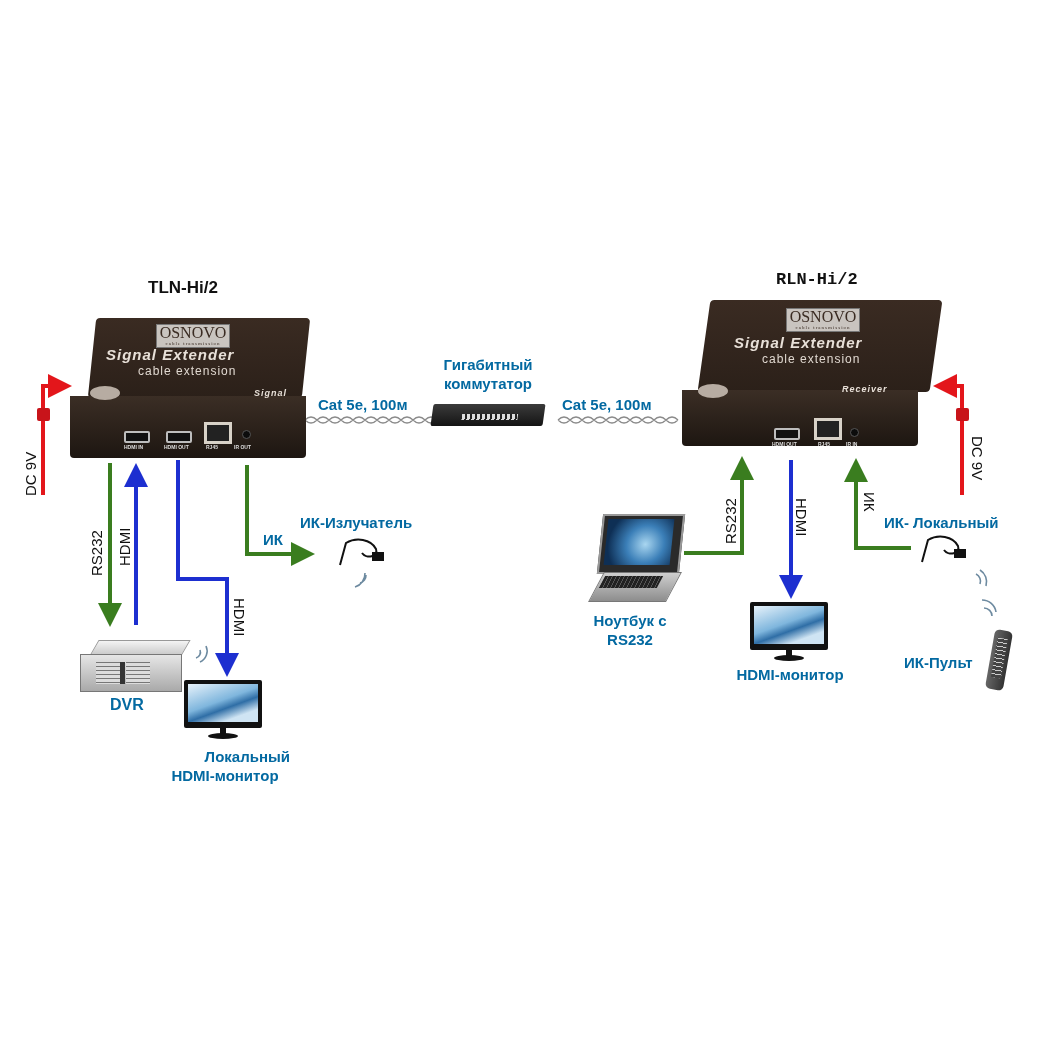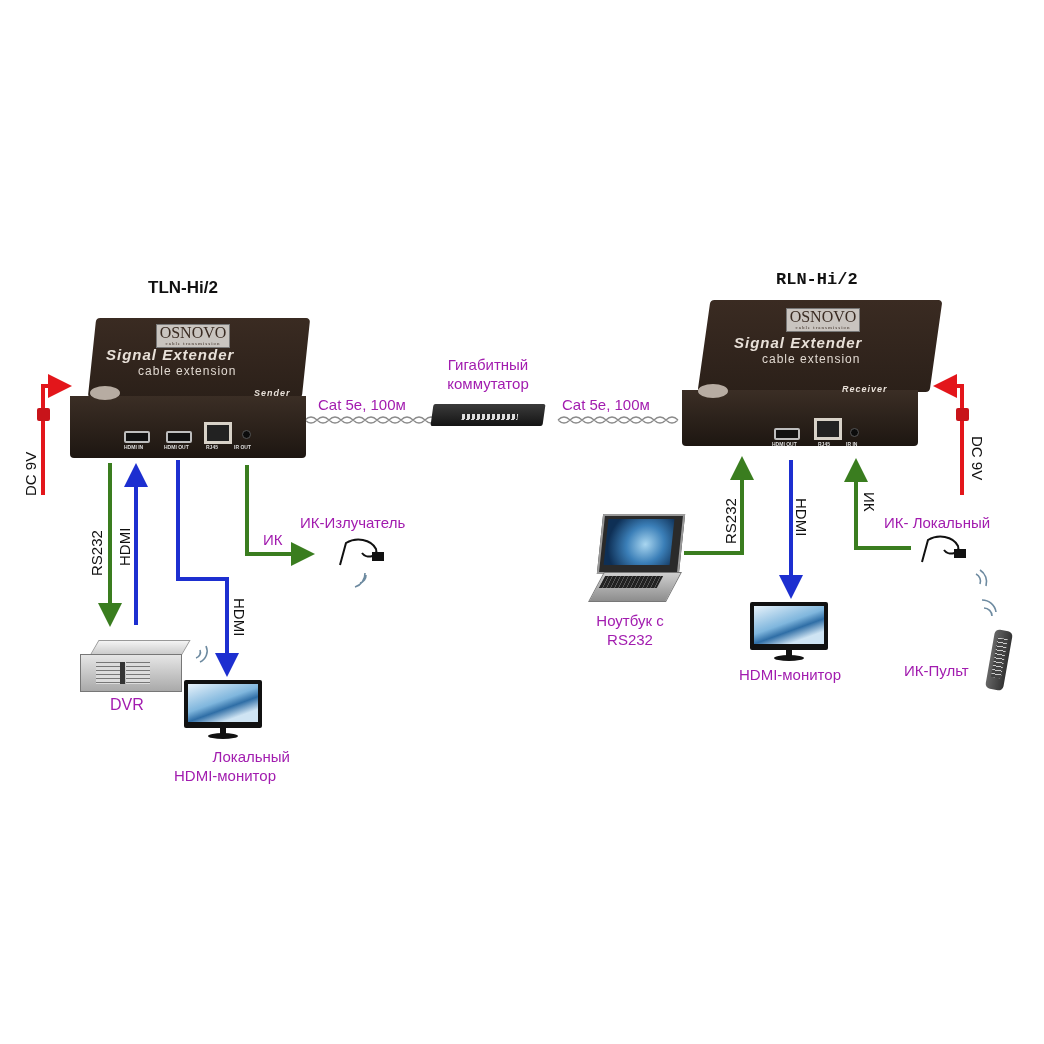--- a/index.html
+++ b/index.html
@@ -1,19 +1,19 @@
 <!DOCTYPE html>
 <html><head>
 <meta charset="utf-8">
 <style>
   html, body { margin:0; padding:0; background:#ffffff; }
   body { width:1044px; height:1044px; position:relative; overflow:hidden;
          font-family:"Liberation Sans", sans-serif; color:#111; }
   .abs { position:absolute; }
-  .lbl { position:absolute; font-size:15px; color:#a21caf; white-space:nowrap; line-height:17px; }
+  .lbl { position:absolute; font-size:15px; color:#0369a1; white-space:nowrap; line-height:17px;font-weight:bold; }
   .title { position:absolute; font-weight:bold; font-size:17px; color:#111; }
   .vert { position:absolute; font-size:15px; color:#111; white-space:nowrap;
           transform-origin: left top; }
   .ccw { transform: rotate(-90deg); }
   .cw  { transform: rotate(90deg); }
   .center { text-align:center; }
 
   
   .box { position:absolute; }
   .box-top { position:absolute; background:linear-gradient(#3a2b22,#2b2019); border-radius:4px; }
@@ -114,21 +114,21 @@
 <div class="title" style="left:776px;top:270px;font-family:Liberation Mono, monospace;">RLN-Hi/2</div>
 
 <div class="box" style="left:70px;top:318px;width:240px;height:140px;">
   <div class="box-top" style="left:22px;top:0;width:214px;height:80px;transform:skewX(-6deg);"></div>
   <div class="box-front" style="left:0;top:78px;width:236px;height:62px;"></div>
   <div class="logo" style="left:86px;top:6px;width:72px;height:22px;">
     <span>OSNOVO</span><small>cable transmission</small>
   </div>
   <div class="se" style="left:36px;top:28px;">Signal Extender</div>
   <div class="ce" style="left:68px;top:46px;">cable extension</div>
-  <div class="mode" style="left:184px;top:70px;">Sender</div>
+  <div class="mode" style="left:184px;top:70px;">Signal</div>
   <div class="foot" style="left:20px;top:68px;"></div>
   <div class="port-hdmi" style="left:54px;top:113px;"></div>
   <div class="plbl" style="left:54px;top:126px;">HDMI IN</div>
   <div class="port-hdmi" style="left:96px;top:113px;"></div>
   <div class="plbl" style="left:94px;top:126px;">HDMI OUT</div>
   <div class="port-rj" style="left:134px;top:104px;"></div>
   <div class="plbl" style="left:136px;top:126px;">RJ45</div>
   <div class="port-ir" style="left:172px;top:112px;"></div>
   <div class="plbl" style="left:164px;top:126px;">IR OUT</div>
 </div>
@@ -203,16 +203,16 @@
 
 <div class="monitor" style="left:750px;top:602px;width:80px;height:60px;">
   <div class="mon-frame" style="left:0;top:0;width:78px;height:48px;"></div>
   <div class="mon-screen" style="left:4px;top:4px;width:70px;height:38px;"></div>
   <div class="mon-neck" style="left:36px;top:48px;width:6px;height:6px;"></div>
   <div class="mon-base" style="left:24px;top:53px;width:30px;height:6px;"></div>
 </div>
 <div class="lbl center" style="left:720px;top:666px;width:140px;">HDMI-монитор</div>
 
 <div class="lbl" style="left:884px;top:514px;">ИК- Локальный</div>
-<div class="lbl" style="left:904px;top:654px;margin-top:8px;">ИК-Пульт</div>
+<div class="lbl" style="left:904px;top:654px;">ИК-Пульт</div>
 <div class="remote" style="left:990px;top:630px;width:18px;height:60px;">
     <div class="remote-keys"></div>
   </div>
 
 </body></html>

